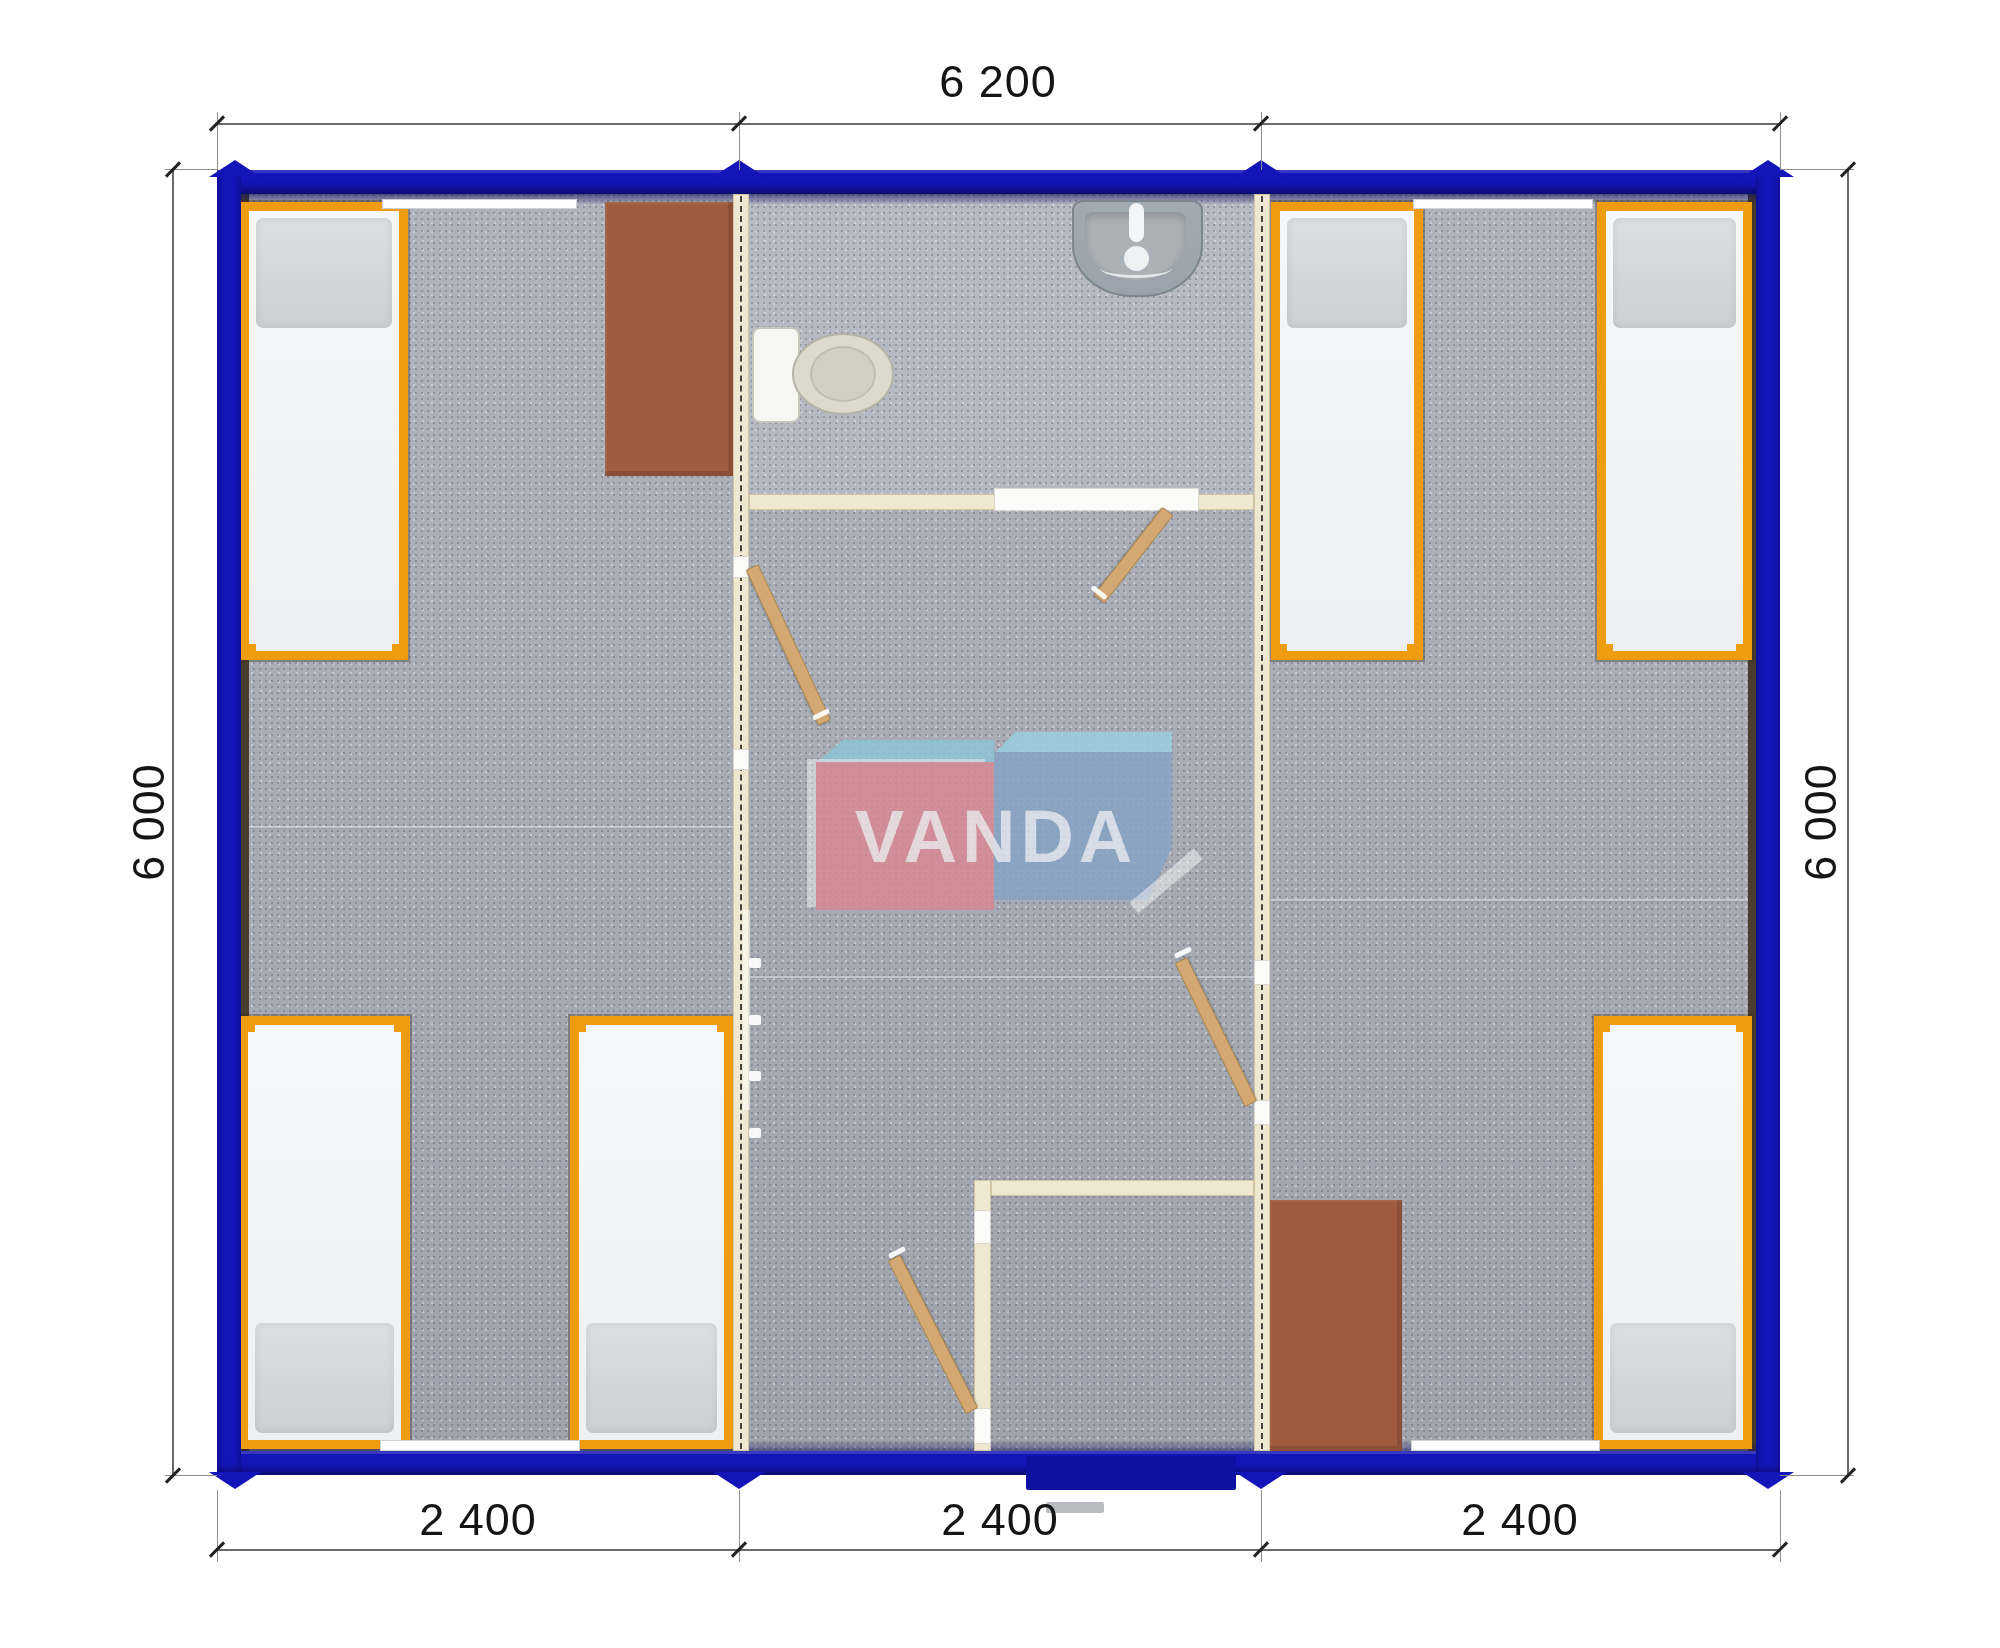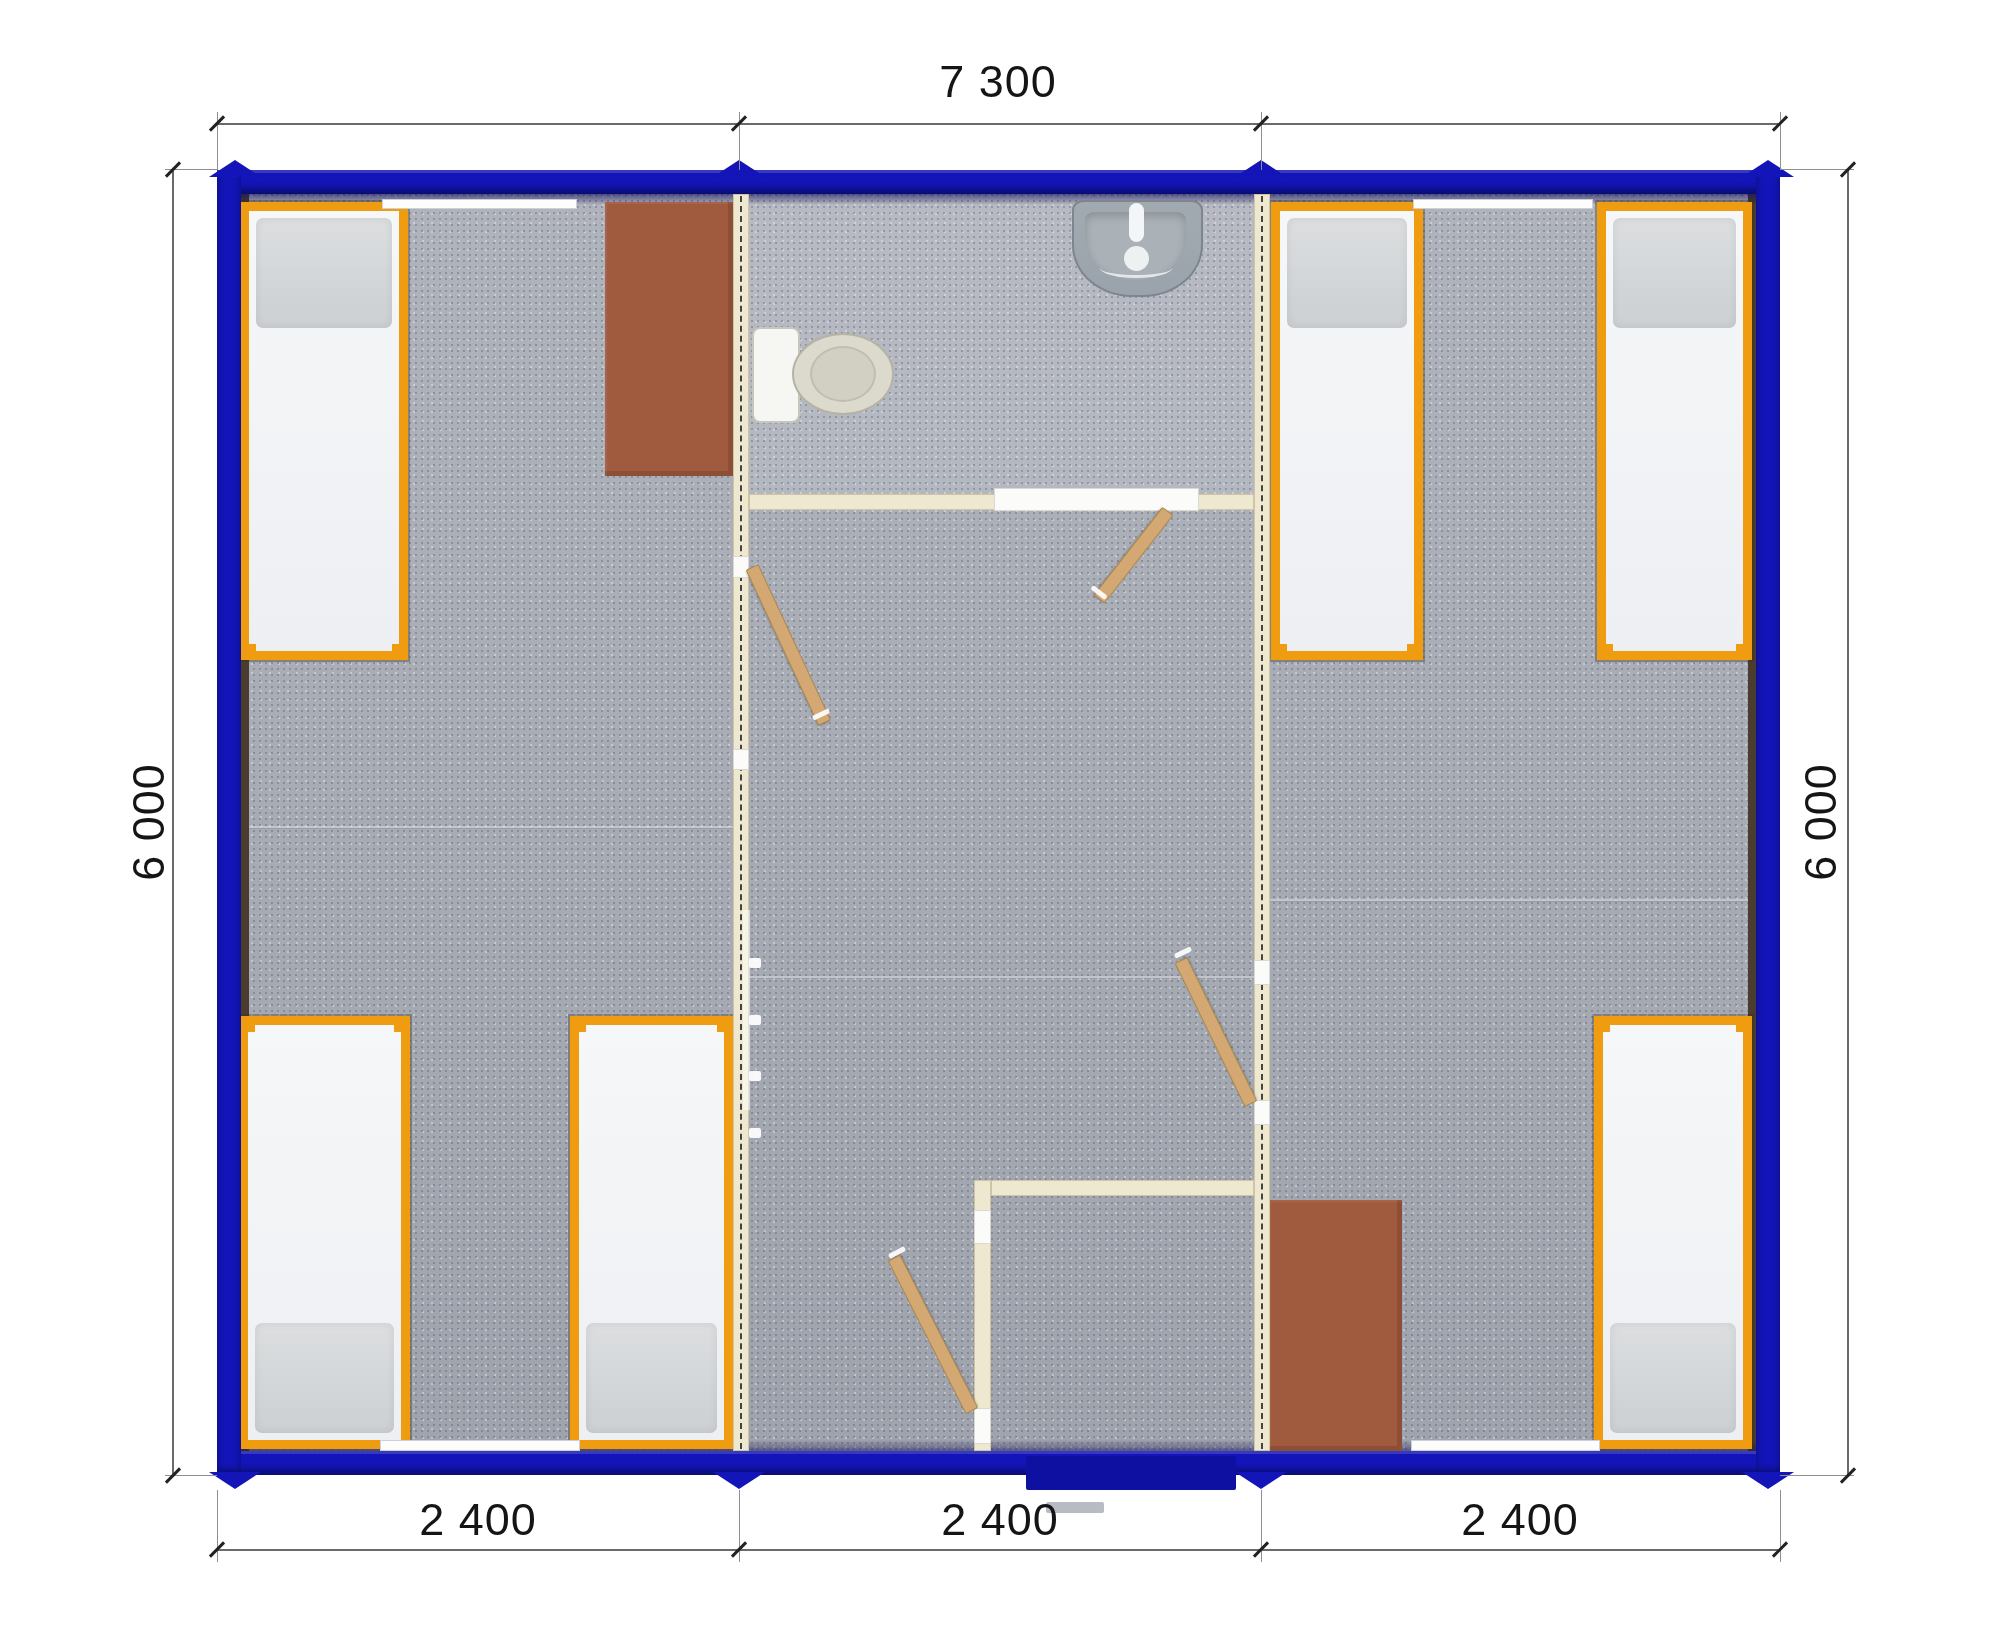--- a/index.html
+++ b/index.html
@@ -89,20 +89,28 @@
 <div id="canvas">
 
   <div id="floor" class="abs" style="left:241px;top:194px;width:1515px;height:1257px;">
     <div class="abs tint" style="left:508px;top:0;width:505px;height:316px;"></div>
     <div class="speckle"></div>
   </div>
   <div class="abs seam" style="left:241px;top:826px;width:492px;height:2px;"></div>
   <div class="abs seam" style="left:749px;top:976px;width:505px;height:2px;"></div>
   <div class="abs seam" style="left:1270px;top:899px;width:486px;height:2px;"></div>
 
+  <div id="logo" class="abs" style="left:812px;top:736px;width:368px;height:178px;">
+    <div class="abs lg-redtop" style="left:4px;top:4px;width:178px;height:24px;"></div>
+    <div class="abs lg-red" style="left:4px;top:26px;width:178px;height:148px;"></div>
+    <div class="abs lg-bluetop" style="left:182px;top:-4px;width:178px;height:22px;"></div>
+    <div class="abs lg-blue" style="left:182px;top:16px;width:178px;height:148px;"></div>
+    <div class="abs lg-arrow" style="left:312px;top:138px;width:84px;height:14px;"></div>
+    <div class="abs lg-text">VANDA</div>
+  </div>
 
   <div class="abs liner-v" style="left:241px;top:194px;width:8px;height:1257px;"></div>
   <div class="abs liner-v" style="left:1748px;top:194px;width:8px;height:1257px;"></div>
   <div class="abs liner-top" style="left:241px;top:194px;width:1515px;height:11px;"></div>
   <div class="abs liner-bottom" style="left:241px;top:1440px;width:1515px;height:11px;"></div>
 
   <div class="abs" style="left:744px;top:322px;width:155px;height:105px;">
     <div class="abs toilet-tank" style="left:8px;top:5px;width:44px;height:92px;"></div>
     <div class="abs toilet-bowl" style="left:48px;top:11px;width:98px;height:78px;"></div>
     <div class="abs toilet-seat" style="left:66px;top:24px;width:62px;height:52px;"></div>
@@ -202,21 +210,21 @@
 
   <div class="abs dimline" style="left:217px;top:123px;width:1563px;height:2px;"></div>
   <div class="abs extline" style="left:217px;top:112px;width:1px;height:58px;"></div>
   <div class="abs extline" style="left:739px;top:112px;width:1px;height:58px;"></div>
   <div class="abs extline" style="left:1261px;top:112px;width:1px;height:58px;"></div>
   <div class="abs extline" style="left:1780px;top:112px;width:1px;height:58px;"></div>
   <div class="abs tick" style="left:207px;top:122px;"></div>
   <div class="abs tick" style="left:729px;top:122px;"></div>
   <div class="abs tick" style="left:1251px;top:122px;"></div>
   <div class="abs tick" style="left:1770px;top:122px;"></div>
-  <div class="abs dimtext" style="left:898px;top:56px;width:200px;">7 300</div>
+  <div class="abs dimtext" style="left:898px;top:56px;width:200px;">6 200</div>
 
   <div class="abs dimline" style="left:217px;top:1549px;width:1563px;height:2px;"></div>
   <div class="abs extline" style="left:217px;top:1490px;width:1px;height:72px;"></div>
   <div class="abs extline" style="left:739px;top:1490px;width:1px;height:72px;"></div>
   <div class="abs extline" style="left:1261px;top:1490px;width:1px;height:72px;"></div>
   <div class="abs extline" style="left:1780px;top:1490px;width:1px;height:72px;"></div>
   <div class="abs tick" style="left:207px;top:1548px;"></div>
   <div class="abs tick" style="left:729px;top:1548px;"></div>
   <div class="abs tick" style="left:1251px;top:1548px;"></div>
   <div class="abs tick" style="left:1770px;top:1548px;"></div>

